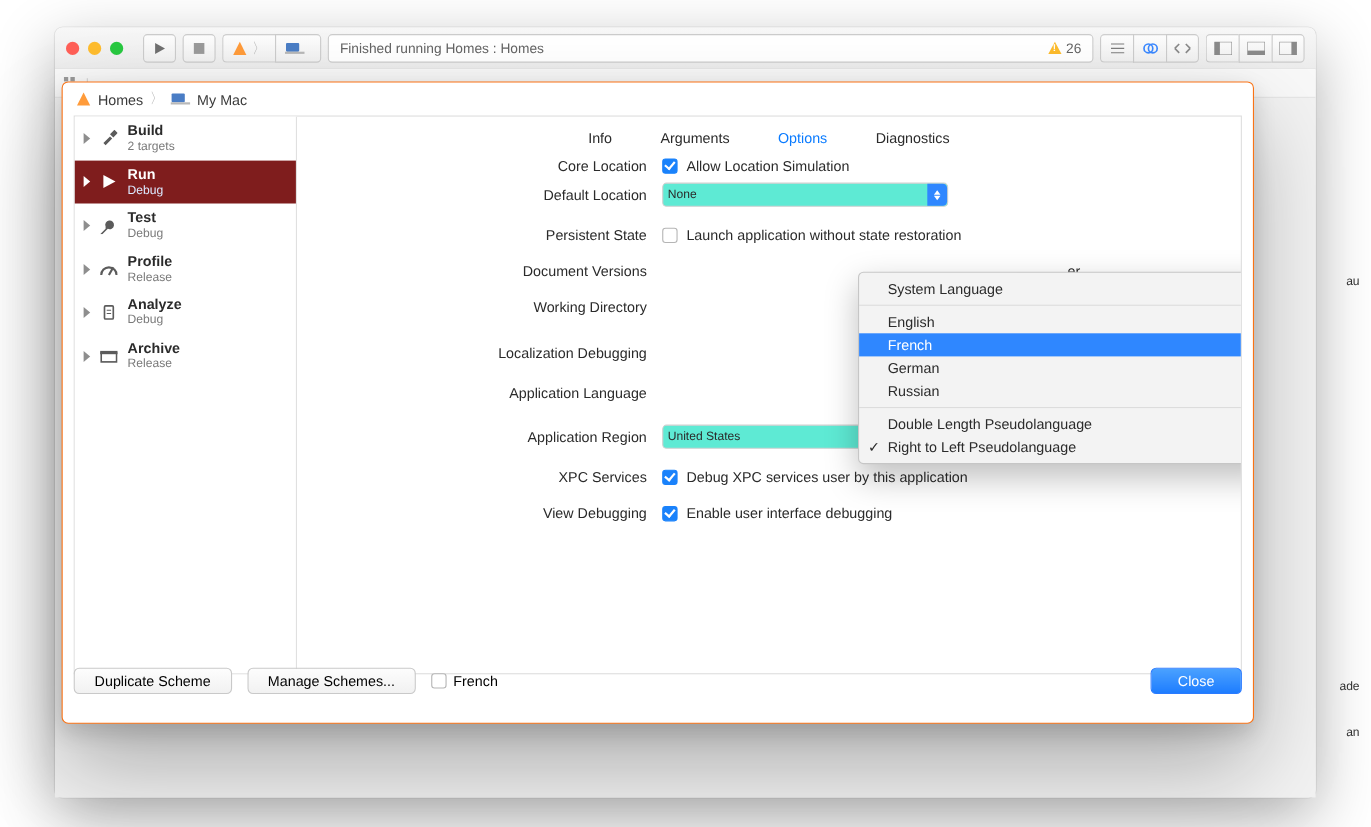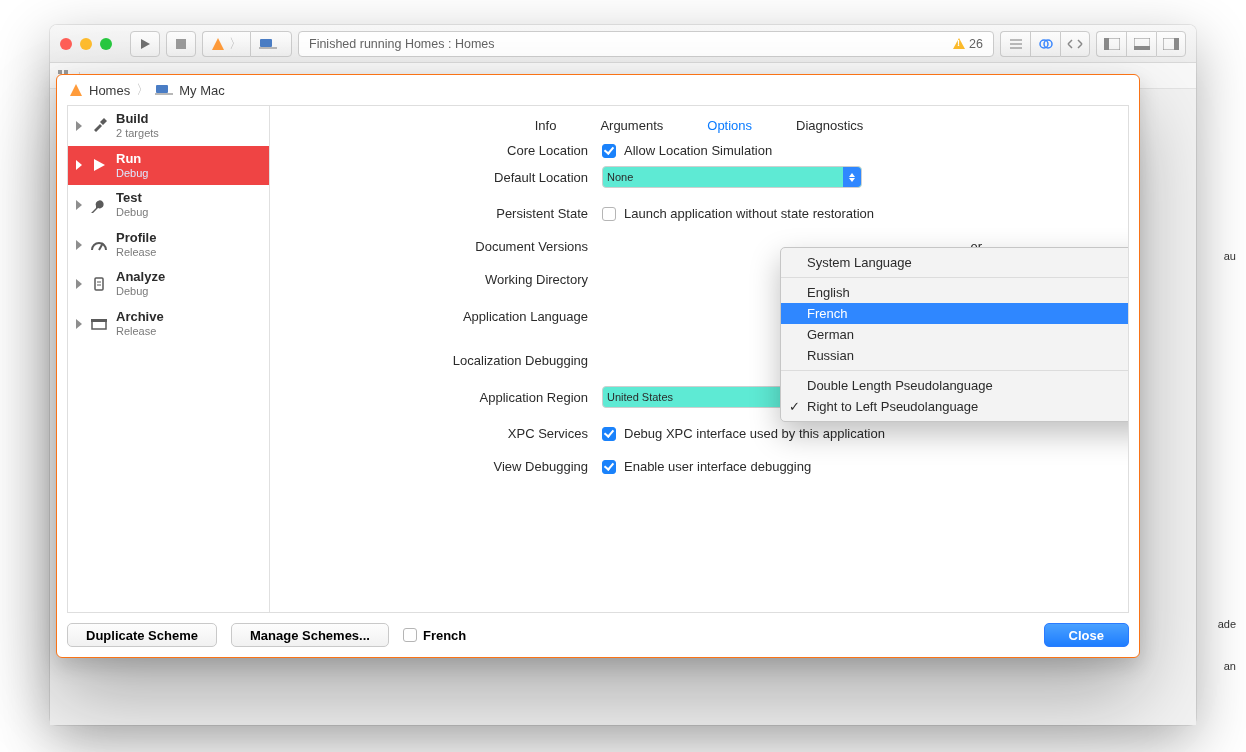--- a/index.html
+++ b/index.html
@@ -60,21 +60,21 @@
 .sheet-body { position:absolute; top:30px; left:0; right:0; bottom:44px; border:1px solid #dedede; margin:0 10px; background:#fff; display:flex; }
 
 
 .sidelist { width:202px; border-right:1px solid #e0e0e0; background:#fff; }
 .srow { display:flex; align-items:center; gap:8px; padding:6px 10px 6px 8px; }
 .srow .arrow { width:0;height:0;border-top:5px solid transparent;border-bottom:5px solid transparent;border-left:6px solid #8e8e8e; }
 .srow .icon { width:18px; display:flex; justify-content:center; color:#575757; }
 .srow .lines { display:flex; flex-direction:column; line-height:1.15; }
 .srow .ttl { font-size:13px; font-weight:600; color:#2b2b2b; }
 .srow .sub { font-size:11px; color:#7a7a7a; }
-.srow.selected { background:#ef4444; }
+.srow.selected { background:#7f1d1d; }
 .srow.selected .ttl { color:#fff; }
 .srow.selected .sub { color:#dce9ff; }
 .srow.selected .arrow { border-left-color:#fff; }
 .srow.selected .icon { color:#fff; }
 
 
 .content { flex:1; padding:0 18px 10px 18px; overflow:hidden; position:relative; }
 .tabs { display:flex; justify-content:center; gap:44px; padding:12px 0 10px; font-size:13px; }
 .tabs span { color:#2b2b2b; cursor:default; }
 .tabs span.active { color:#0a7bff; }
@@ -98,21 +98,21 @@
   background:#f3f3f3; border:1px solid #c6c6c6; border-radius:5px;
   box-shadow: 0 12px 30px rgba(0,0,0,.25);
   padding:4px 0; font-size:13px; color:#2b2b2b; z-index:50;
 }
 .menu .mi { padding:3px 14px 3px 26px; position:relative; }
 .menu .sep { height:1px; background:#dcdcdc; margin:4px 0; }
 .menu .mi.sel { background:#2f87ff; color:#fff; }
 .menu .mi.check::before { content:"✓"; position:absolute; left:8px; }
 
 
-.sheet-foot { position:absolute; left:10px; right:10px; bottom:6px; height:32px; display:flex; align-items:center; gap:14px;font-weight:bold; }
+.sheet-foot { position:absolute; left:10px; right:10px; bottom:22px; height:32px; display:flex; align-items:center; gap:14px; }
 .macbtn { height:24px; padding:0 18px; border:1px solid #c9c9c9; border-radius:5px; background:linear-gradient(#fdfdfd,#f1f1f1); font-size:13px; display:flex; align-items:center; }
 .macbtn.primary { background:linear-gradient(#4aa1ff,#1e7dff); color:#fff; border:1px solid #2a7bff; padding:0 24px; }
 .sheet-foot .spacer { flex:1; }
 .sheet-foot .shared { display:flex; align-items:center; gap:6px; font-size:13px; }
 
 
 svg { display:block; }
 
 
 .bgtext { position:absolute; right:10px; font-size:11px; color:#333; }
@@ -386,47 +386,47 @@
         <div class="val" style="justify-content:flex-end; width:380px;">
             <span style="color:#2b2b2b">er</span>
           </div>
       </div>
 
       <div class="kv">
         <div class="lbl">Working Directory</div>
         <div class="val"></div>
       </div>
 
+      <div class="kv" style="margin-top:26px">
+        <div class="lbl">Localization Debugging</div>
+        <div class="val"></div>
+      </div>
+
       <div class="kv">
         <div class="lbl">Application Language</div>
         <div class="val" style="justify-content:flex-end; width:375px;">
           <span class="cap" style="position:static;width:18px;height:22px;border-radius:4px"></span>
         </div>
       </div>
 
-      <div class="kv" style="margin-top:26px">
-        <div class="lbl">Localization Debugging</div>
-        <div class="val"></div>
-      </div>
-
       <div class="kv">
         <div class="lbl">Application Region</div>
         <div class="val">
           <div class="popup" style="width:372px">
             <span>United States</span>
             <span class="cap"></span>
           </div>
         </div>
       </div>
 
       <div class="kv">
         <div class="lbl">XPC Services</div>
         <div class="val">
             <span class="chk checked"></span>
-            <span>Debug XPC interface used by this application</span>
+            <span>Debug XPC services user by this application</span>
           </div>
       </div>
 
       <div class="kv">
         <div class="lbl">View Debugging</div>
         <div class="val">
             <span class="chk checked"></span>
             <span>Enable user interface debugging</span>
           </div>
       </div>

